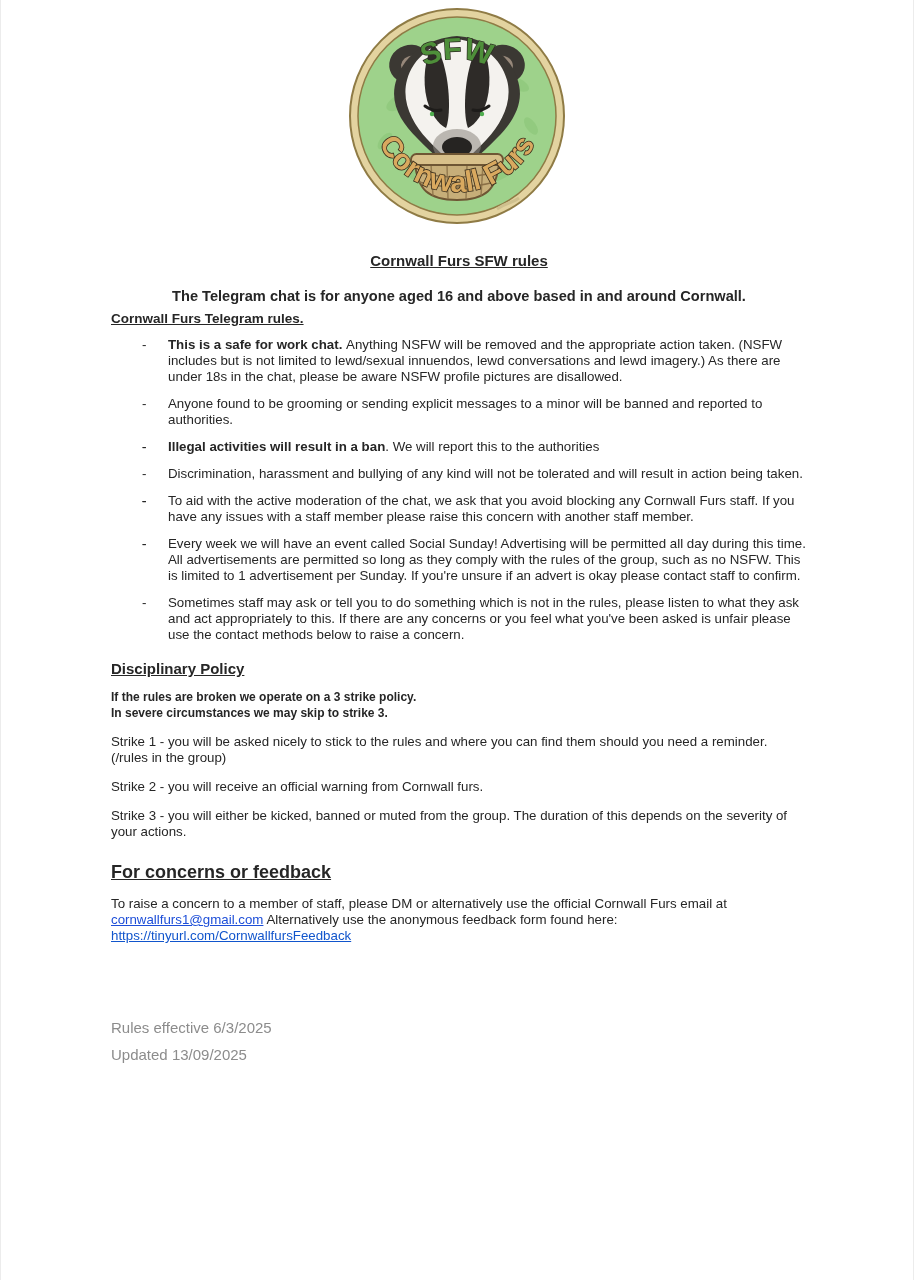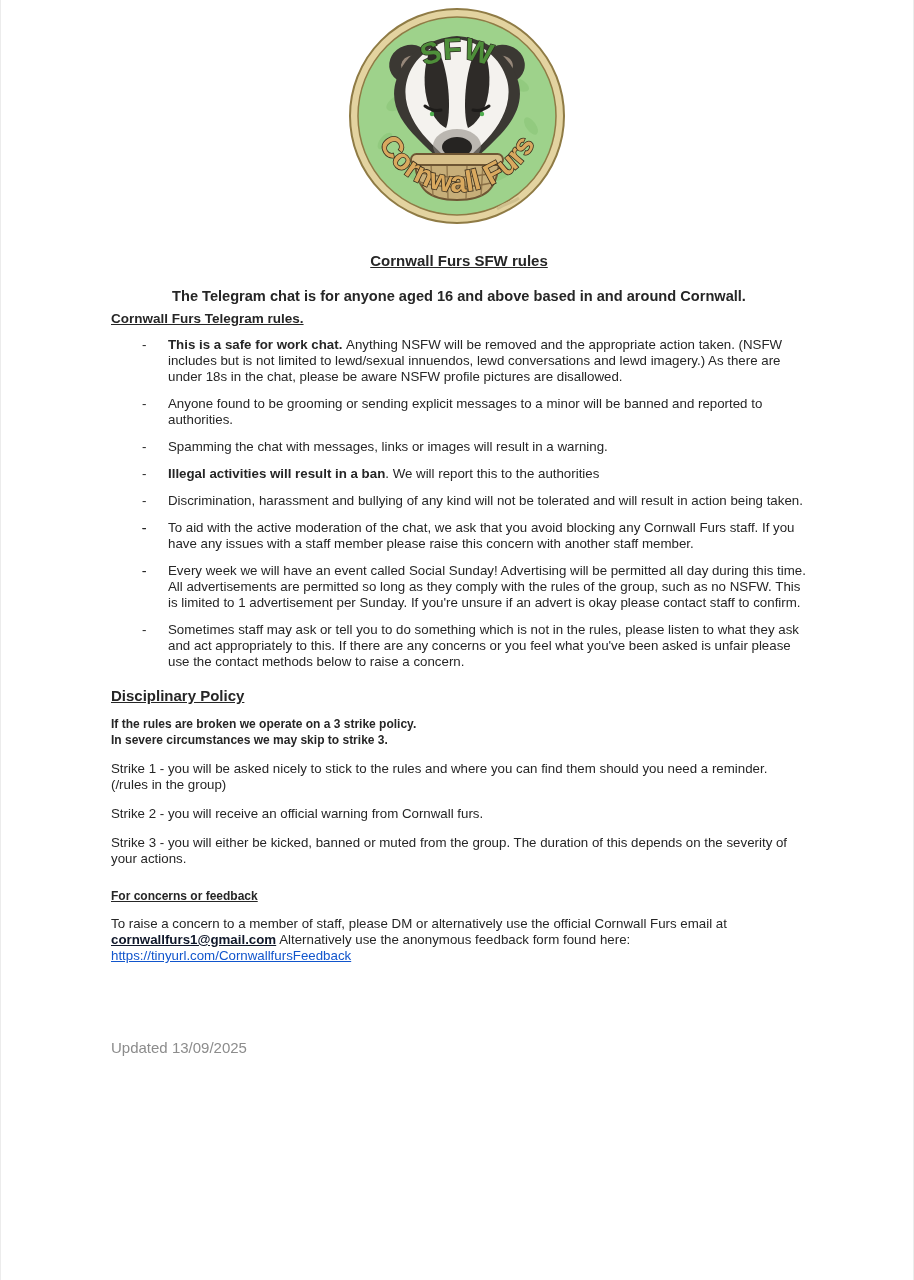--- a/index.html
+++ b/index.html
@@ -103,21 +103,21 @@
       <li>
         <span class="marker">-</span>
         <span class="bold">This is a safe for work chat. </span><span>Anything NSFW will be removed and the appropriate action taken. (NSFW includes but is not limited to lewd/sexual innuendos, lewd conversations and lewd imagery.) As there are under 18s in the chat, please be aware NSFW profile pictures are disallowed.</span>
       </li>
       <li>
         <span class="marker">-</span>
         <span class="bold"></span><span>Anyone found to be grooming or sending explicit messages to a minor will be banned and reported to authorities.</span>
       </li>
       <li>
         <span class="marker">-</span>
-        <span class="bold"></span><span>Spamming the chat with messages, links or images will result in a warning.</span>
+        <span class="bold"></span>
       </li>
       <li>
         <span class="marker">-</span>
         <span class="bold">Illegal activities will result in a ban</span><span>. We will report this to the authorities</span>
       </li>
       <li>
         <span class="marker">-</span>
         <span class="bold"></span><span>Discrimination, harassment and bullying of any kind will not be tolerated and will result in action being taken.</span>
       </li>
       <li>
@@ -151,25 +151,26 @@
     <div class="bold-block">
       <div>If the rules are broken we operate on a 3 strike policy.</div>
       <div>In severe circumstances we may skip to strike 3.</div>
     </div>
 
     <div class="para">Strike 1 - you will be asked nicely to stick to the rules and where you can find them should you need a reminder.
 (/rules in the group)</div>
     <div class="para">Strike 2 - you will receive an official warning from Cornwall furs.</div>
     <div class="para">Strike 3 - you will either be kicked, banned or muted from the group. The duration of this depends on the severity of your actions.</div>
 
-    <div class="section-heading big" style="margin-top:22px;font-size:12px;">For concerns or feedback</div>
+    <div class="section-heading big" style="margin-top:22px;font-size:18px;">For concerns or feedback</div>
 
     <div class="para" style="white-space:normal;">
-      <span>To raise a concern to a member of staff, please DM or alternatively use the official Cornwall Furs email at </span><a class="doc-link" style="color: #0f172a; font-weight: bold;">cornwallfurs1@gmail.com</a><span> Alternatively use the anonymous feedback form found here: </span><a class="doc-link" style="color: rgb(17, 85, 204);">https://tinyurl.com/CornwallfursFeedback</a>
+      <span>To raise a concern to a member of staff, please DM or alternatively use the official Cornwall Furs email at </span><a class="doc-link" style="color: #1d4ed8;">cornwallfurs1@gmail.com</a><span> Alternatively use the anonymous feedback form found here: </span><a class="doc-link" style="color: rgb(17, 85, 204);">https://tinyurl.com/CornwallfursFeedback</a>
     </div>
 
   </div>
 
   <div class="footer">
+    <div>Rules effective 6/3/2025</div>
     <div>Updated 13/09/2025</div>
   </div>
 
 </div>
 
 </body></html>

